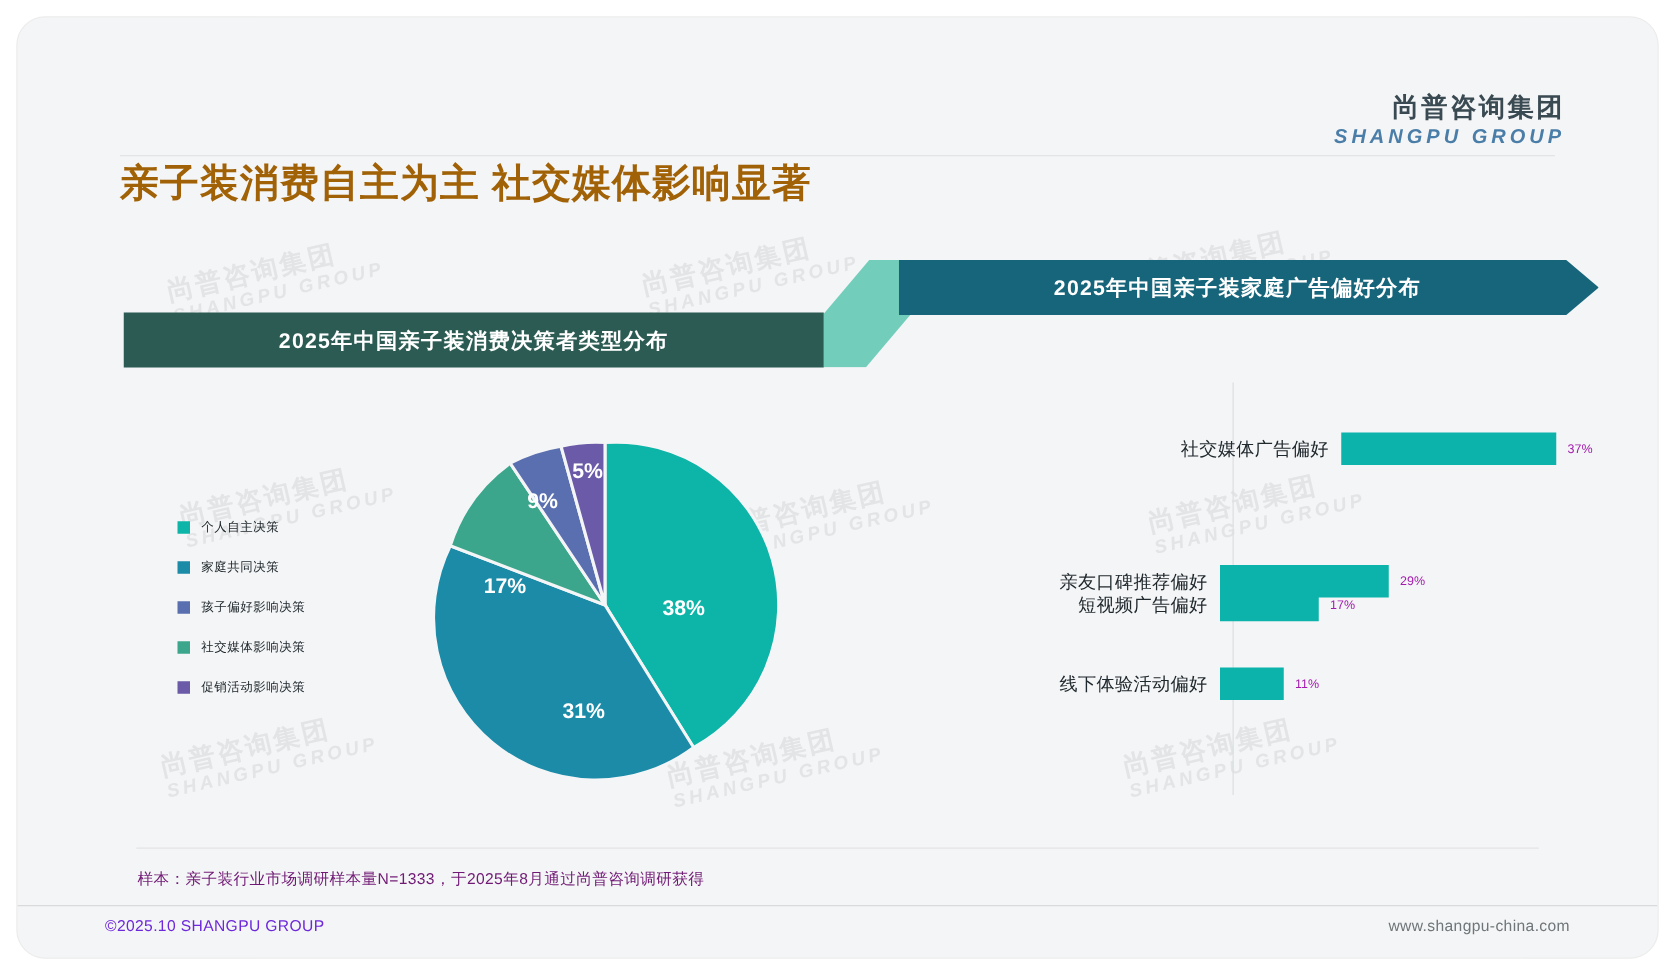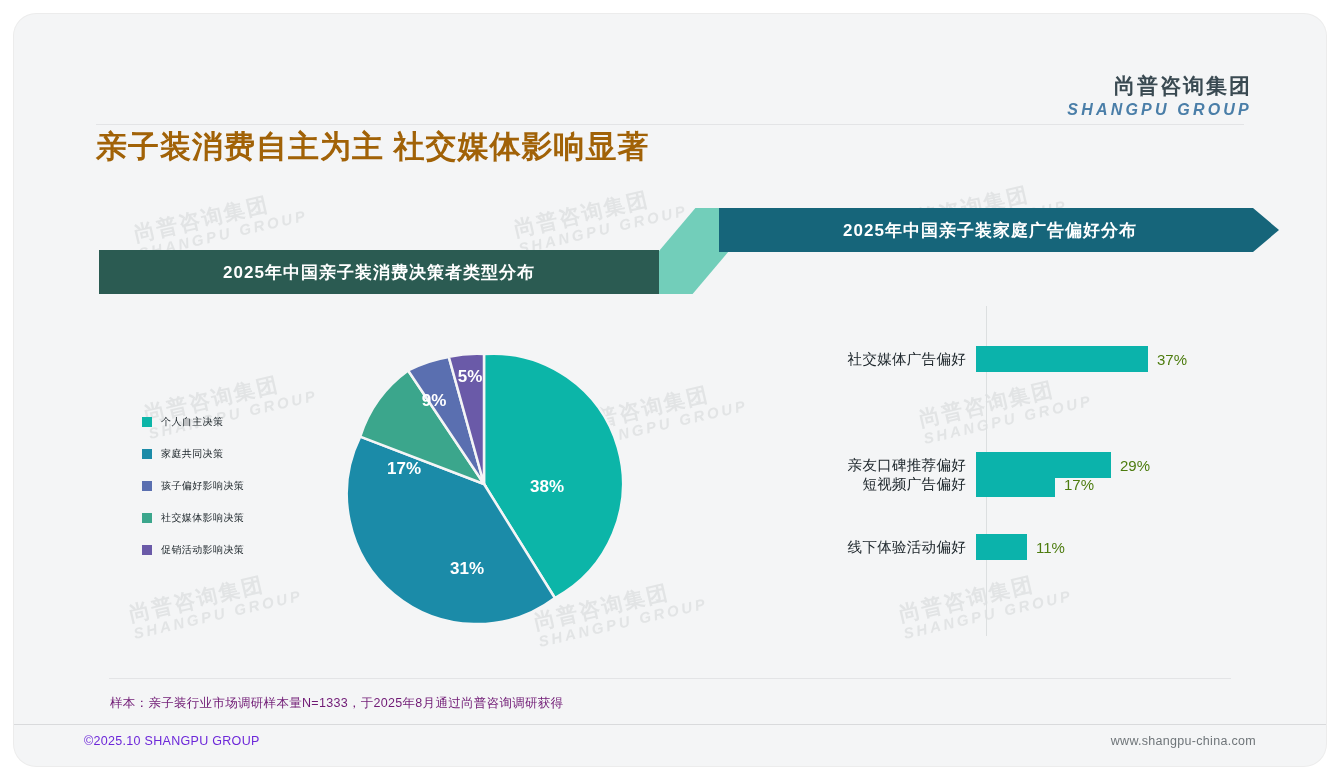--- a/index.html
+++ b/index.html
@@ -202,22 +202,22 @@
     letter-spacing: 0.3px;
     box-sizing: border-box;
     flex: 0 0 auto;
   }
   .bar-fill {
     height: 26px;
     background: #0bb3ab;
     flex: 0 0 auto;
   }
   .bar-val {
-    font-size: 15px;
-    color: #4d7c0f;
+    font-size: 10px;
+    color: #a21caf;
     margin-left: 9px;
     white-space: nowrap;
   }
 
   
   .note-rule {
     position: absolute;
     left: 95px;
     top: 664px;
     width: 1122px;
@@ -363,21 +363,21 @@
         <text class="pie-lbl" x="133" y="240" text-anchor="middle">31%</text>
         <text class="pie-lbl" x="70" y="140" text-anchor="middle">17%</text>
         <text class="pie-lbl" x="100" y="72" text-anchor="middle">9%</text>
         <text class="pie-lbl" x="136" y="48" text-anchor="middle">5%</text>
       </svg>
     </div>
 
     <div class="bar-area">
       <div class="bar-axis"></div>
 
-      <div class="bar-row" style="top:38px;">
+      <div class="bar-row" style="top:38px;justify-content:flex-end;">
         <span class="bar-name">社交媒体广告偏好</span>
         <span class="bar-fill" style="width:172px"></span>
         <span class="bar-val">37%</span>
       </div>
 
       <div class="bar-row" style="top:100px;margin-top:44px;">
         <span class="bar-name">亲友口碑推荐偏好</span>
         <span class="bar-fill" style="width:135px"></span>
         <span class="bar-val">29%</span>
       </div>

